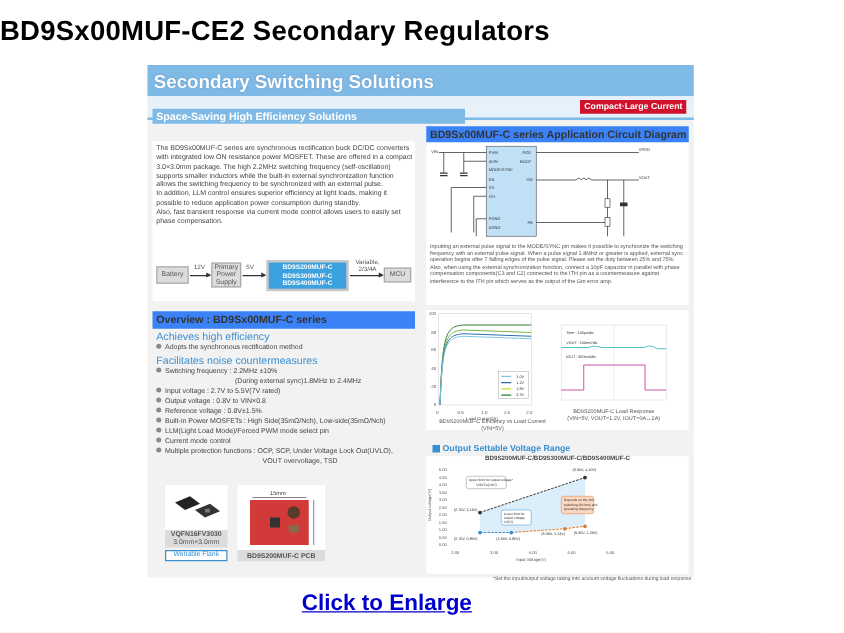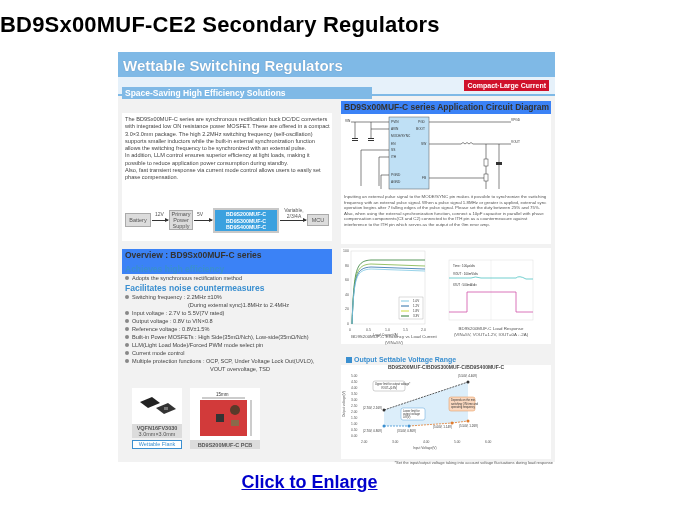--- a/index.html
+++ b/index.html
@@ -15,41 +15,41 @@
   .sec-blue { background: #7fb9e6; color: #fff; }
   .sec-light { background: #3b82f6; color: #333; }
   .body-text { position: absolute; font-size: 5.6px; line-height: 7.3px; color: #444; }
   .flow { position: absolute; left: 7px; top: 156px; width: 210px; height: 24px; }
   .box { position: absolute; background: #dcdcdc; border: 1px solid #aaa; font-size: 5.5px; color: #555; text-align: center; display: flex; align-items: center; justify-content: center; line-height: 6px; }
   .chipbox { position: absolute; left: 88px; top: 0; width: 66px; height: 25px; background: #c8c8c8; padding: 2px; }
   .chipbox .inner { width: 100%; height: 100%; background: #3ba1df; color: #fff; font-size: 5.3px; font-weight: bold; line-height: 6.5px; text-align: center; padding-top: 1px; }
   .arrow { position: absolute; height: 1px; background: #333; }
   .arrow::after { content: ""; position: absolute; right: -1px; top: -2px; border-left: 4px solid #333; border-top: 2.5px solid transparent; border-bottom: 2.5px solid transparent; }
   .flowlbl { position: absolute; font-size: 5px; color: #555; }
-  .h-blue { position: absolute; font-size: 8.5px; font-weight: bold; color: #3a8fd0; }
+  .h-blue { position: absolute; font-size: 8.5px; font-weight: normal; color: #3a8fd0; }
   .bul { position: absolute; font-size: 5.6px; color: #444; line-height: 7px; white-space: nowrap; }
   .bul::before { content: ""; display: inline-block; width: 4px; height: 4px; border-radius: 50%; background: #888; margin-right: 3px; vertical-align: 0; }
   .bul.nob::before { display: none; }
   .imgcard { position: absolute; background: #fff; }
   .caption { position: absolute; background: #dcdcdc; font-size: 5.5px; color: #555; text-align: center; font-weight: bold; line-height: 6px; }
   .wf { position: absolute; border: 1px solid #3a8fd0; background: #fff; color: #3a8fd0; font-size: 5.5px; text-align: center; }
   .right-white { position: absolute; background: #fff; }
   .small { font-size: 4.4px; color: #555; line-height: 5.6px; position: absolute; }
   .enlarge { position: absolute; left: 0; top: 472px; width: 619px; text-align: center; }
   .enlarge a { font-size: 18px; font-weight: bold; color: #0000cc; text-decoration: underline; cursor: pointer; }
   .ovr { position: absolute; left: 228px; top: 304px; font-size: 7px; font-weight: bold; color: #3a8fd0; }
   .ovr::before { content: ""; display: inline-block; width: 6px; height: 6px; background: #3a8fd0; margin-right: 2px; vertical-align: -1px; }
 </style>
 </head>
 <body>
 
 <div class="title">BD9Sx00MUF-CE2 Secondary Regulators</div>
 
 <div class="panel">
-  <div class="hdr1">Wettable Switching Regulators</div>
+  <div class="hdr1">Secondary Switching Solutions</div>
   <div class="hdr2">
     <div class="badge">Compact·Large Current</div>
   </div>
 
   <div class="sec-title sec-blue" style="left:4px;top:35px;width:250px;">Space-Saving High Efficiency Solutions</div>
   <div style="position:absolute;left:4px;top:61px;width:210px;height:128px;background:#fff;"></div>
   <div class="body-text" style="left:7px;top:64px;width:205px;">
     <div>The BD9Sx00MUF-C series are synchronous rectification buck DC/DC converters with integrated low ON resistance power MOSFET. These are offered in a compact 3.0×3.0mm package. The high 2.2MHz switching frequency (self-oscillation) supports smaller inductors while the built-in external synchronization function allows the switching frequency to be synchronized with an external pulse.</div>
     <div>In addition, LLM control ensures superior efficiency at light loads, making it possible to reduce application power consumption during standby.</div>
     <div>Also, fast transient response via current mode control allows users to easily set phase compensation.</div>
@@ -67,21 +67,21 @@
         <div>BD9S200MUF-C</div>
         <div>BD9S300MUF-C</div>
         <div>BD9S400MUF-C</div>
       </div>
     </div>
     <div class="arrow" style="left:155px;top:12px;width:26px;"></div>
     <div class="flowlbl" style="left:157px;top:0px;width:24px;text-align:center;line-height:5.5px;">Variable, 2/3/4A</div>
     <div class="box" style="left:182px;top:6px;width:22px;height:12px;">MCU</div>
   </div>
 
-  <div class="sec-title sec-light" style="left:4px;top:197px;width:210px;height:25px;font-size:8.5px;">Overview : BD9Sx00MUF-C series</div>
+  <div class="sec-title sec-light" style="left:4px;top:197px;width:210px;height:14px;font-size:8.5px;">Overview : BD9Sx00MUF-C series</div>
   <div class="h-blue" style="left:7px;top:212px;">Achieves high efficiency</div>
   <div class="bul" style="left:7px;top:223px;">Adopts the synchronous rectification method</div>
   <div class="h-blue" style="left:7px;top:231px;">Facilitates noise countermeasures</div>
   <div class="bul" style="left:7px;top:242px;">Switching frequency : 2.2MHz ±10%</div>
   <div class="bul nob" style="left:70px;top:250px;">(During external sync)1.8MHz to 2.4MHz</div>
   <div class="bul" style="left:7px;top:258px;">Input voltage : 2.7V to 5.5V(7V rated)</div>
   <div class="bul" style="left:7px;top:266px;">Output voltage : 0.8V to VIN×0.8</div>
   <div class="bul" style="left:7px;top:274px;">Reference voltage : 0.8V±1.5%</div>
   <div class="bul" style="left:7px;top:282px;">Built-in Power MOSFETs : High Side(35mΩ/Nch), Low-side(35mΩ/Nch)</div>
   <div class="bul" style="left:7px;top:290px;">LLM(Light Load Mode)/Forced PWM mode select pin</div>

